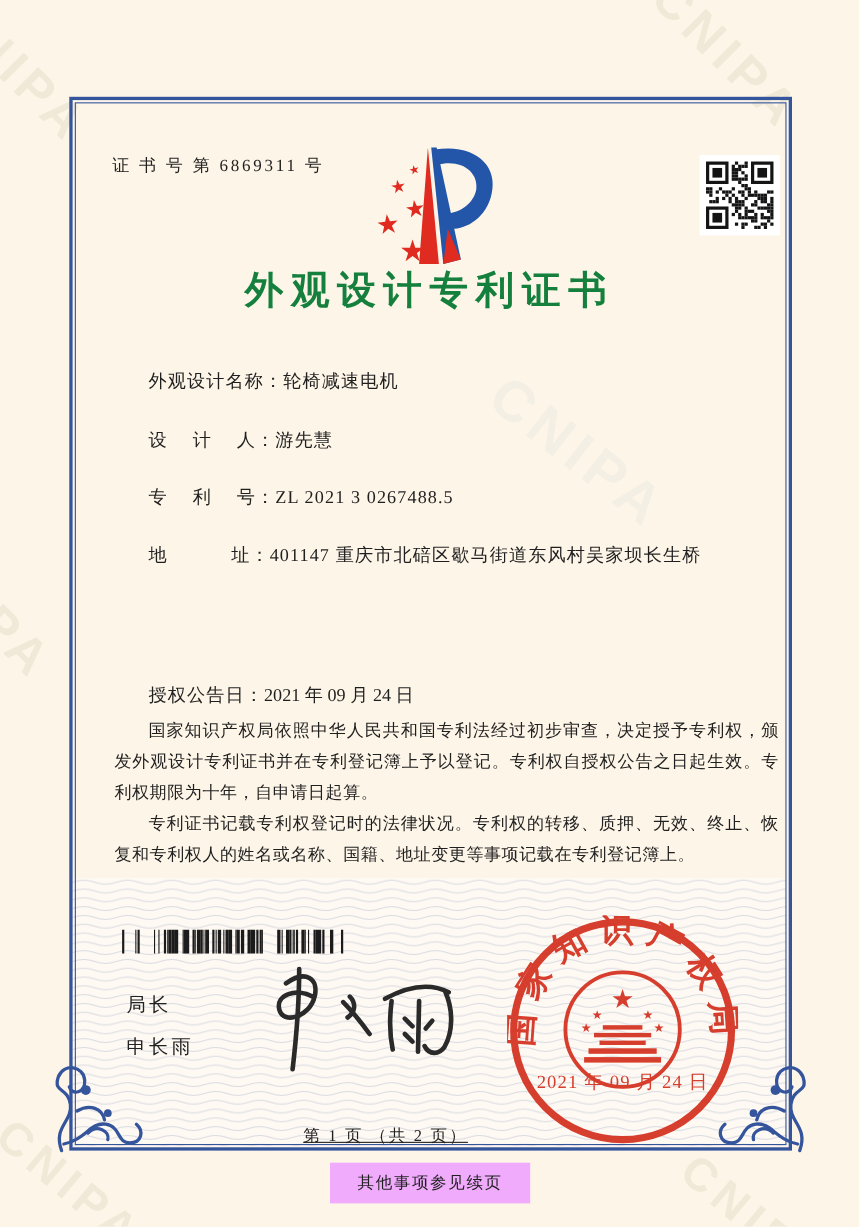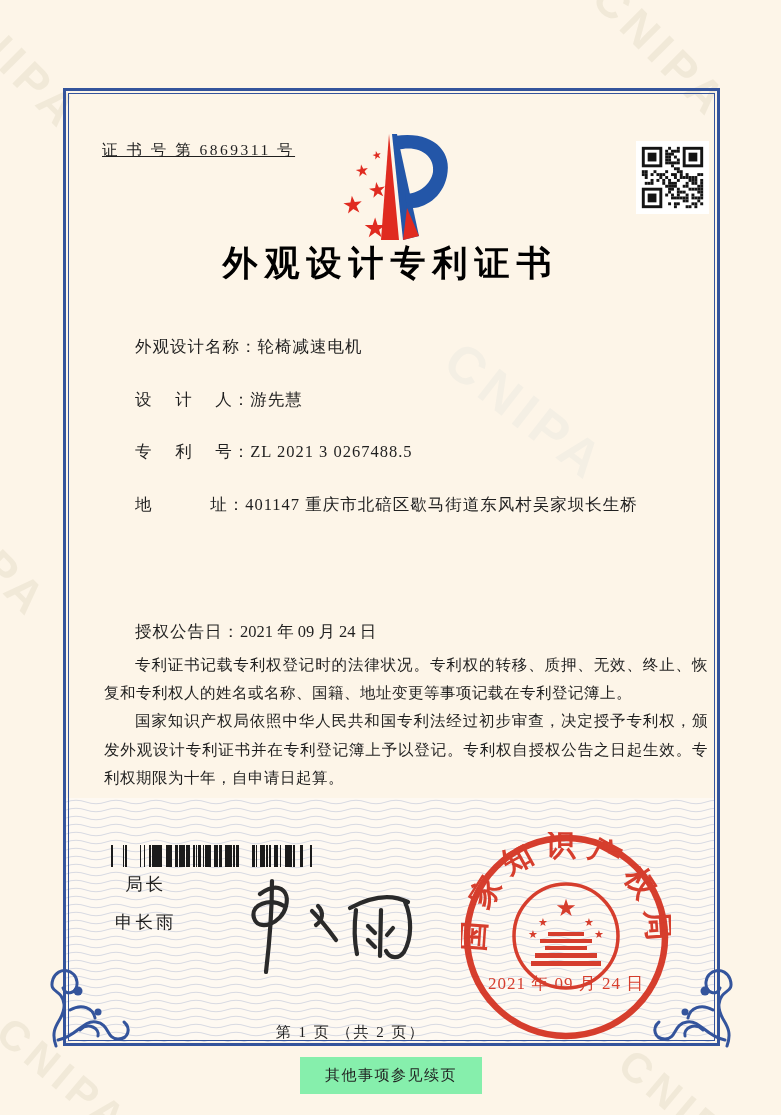--- a/index.html
+++ b/index.html
@@ -22,59 +22,59 @@
     left:63px;top:88px;width:651px;height:952px;
     border:3px solid #34549c;z-index:1;
   }
   .frame-inner{
     position:absolute;left:2px;top:2px;right:2px;bottom:2px;
     border:1.5px solid #34549c;
   }
   .waves{left:66px;top:798px;width:649px;height:244px;z-index:0;}
   
   .cert-no{
-    left:102px;top:140px;font-size:15.5px;letter-spacing:2.5px;z-index:3;text-decoration:underline;
+    left:102px;top:140px;font-size:15.5px;letter-spacing:2.5px;z-index:3;
   }
   .logo{left:323px;top:128px;z-index:3;}
   .logo-star{position:absolute;color:#e02b20;line-height:1;z-index:3;}
   .qr{left:636px;top:141px;width:73px;height:73px;background:#fff;z-index:3;}
   .title{
     left:0;top:240px;width:781px;text-align:center;
-    font-size:35px;font-weight:bold;letter-spacing:7px;color:#000000;z-index:3;
+    font-size:35px;font-weight:bold;letter-spacing:7px;color:#15803d;z-index:3;
   }
   
   .fields{left:104px;top:336px;width:610px;z-index:3;font-size:16.5px;}
   .f-row{margin-bottom:30.5px;white-space:nowrap;}
   .f-label{white-space:pre;letter-spacing:1px;margin-left:31px;}
   .f-value{letter-spacing:1px;text-align:right;}
   .grant-row{left:104px;top:621px;width:612px;font-size:16.5px;z-index:3;white-space:nowrap;}
   .grant-no{position:absolute;left:352px;top:0;}
   
   .paras{
     left:104px;top:651px;width:604px;z-index:3;
     font-size:15.5px;line-height:1.82;text-align:justify;letter-spacing:0.5px;
   }
   .paras p{margin:0;text-indent:2em;}
   
   .barcode{left:110px;top:845px;width:205px;height:22px;z-index:3;}
   
-  .signer{left:115px;top:872px;z-index:3;font-family:"Liberation Sans",sans-serif;font-size:17.5px;letter-spacing:3px;color:#222;text-align:center;}
+  .signer{left:115px;top:901px;z-index:3;font-family:"Liberation Sans",sans-serif;font-size:17.5px;letter-spacing:3px;color:#222;}
   .signer div{margin-bottom:14px;}
   .signature{left:226px;top:876px;z-index:3;}
   
   .seal{left:461px;top:832px;z-index:5;opacity:.93;}
   
   .orn{z-index:2;}
   
   .page-info{
     left:0;top:1023px;width:701px;text-align:center;
-    font-size:15px;letter-spacing:2px;z-index:3;
+    font-size:15px;letter-spacing:2px;z-index:3;text-decoration:underline;
   }
   .cont-note{
-    left:300px;top:1057px;width:182px;background:#86efac;
+    left:300px;top:1057px;width:182px;background:#f0abfc;
     text-align:center;padding:9px 0;font-size:15px;letter-spacing:1.5px;z-index:3;
   }
 </style>
 </head>
 <body>
 
 <div>
 
   <div class="wm" style="left:-28px;top:-18px;font-size:46px;transform:rotate(45deg);">CNIPA</div>
   <div class="wm" style="left:620px;top:-30px;font-size:46px;transform:rotate(45deg);">CNIPA</div>
@@ -282,22 +282,22 @@
     <div class="f-row">
       <span class="f-label">地　　　 址：</span><span class="f-value">401147 重庆市北碚区歇马街道东风村吴家坝长生桥</span>
     </div>
   </div>
 
   <div class="abs grant-row">
     <span class="f-label">授权公告日：</span><span>2021 年 09 月 24 日</span>
   </div>
 
   <div class="abs paras">
+    <p>国家知识产权局依照中华人民共和国专利法经过初步审查，决定授予专利权，颁发外观设计专利证书并在专利登记簿上予以登记。专利权自授权公告之日起生效。专利权期限为十年，自申请日起算。</p>
     <p>专利证书记载专利权登记时的法律状况。专利权的转移、质押、无效、终止、恢复和专利权人的姓名或名称、国籍、地址变更等事项记载在专利登记簿上。</p>
-    <p>国家知识产权局依照中华人民共和国专利法经过初步审查，决定授予专利权，颁发外观设计专利证书并在专利登记簿上予以登记。专利权自授权公告之日起生效。专利权期限为十年，自申请日起算。</p>
   </div>
 
   <svg id="barcode" class="abs barcode" viewBox="0 0 205 22" preserveAspectRatio="none">
       <rect x="1" y="0" width="2" height="22" fill="#1b1b1b"></rect>
       <rect x="13" y="0" width="1" height="22" fill="#1b1b1b"></rect>
       <rect x="15" y="0" width="2" height="22" fill="#1b1b1b"></rect>
       <rect x="30" y="0" width="1" height="22" fill="#1b1b1b"></rect>
       <rect x="34" y="0" width="1" height="22" fill="#1b1b1b"></rect>
       <rect x="39" y="0" width="2" height="22" fill="#1b1b1b"></rect>
       <rect x="42" y="0" width="1" height="22" fill="#1b1b1b"></rect>

